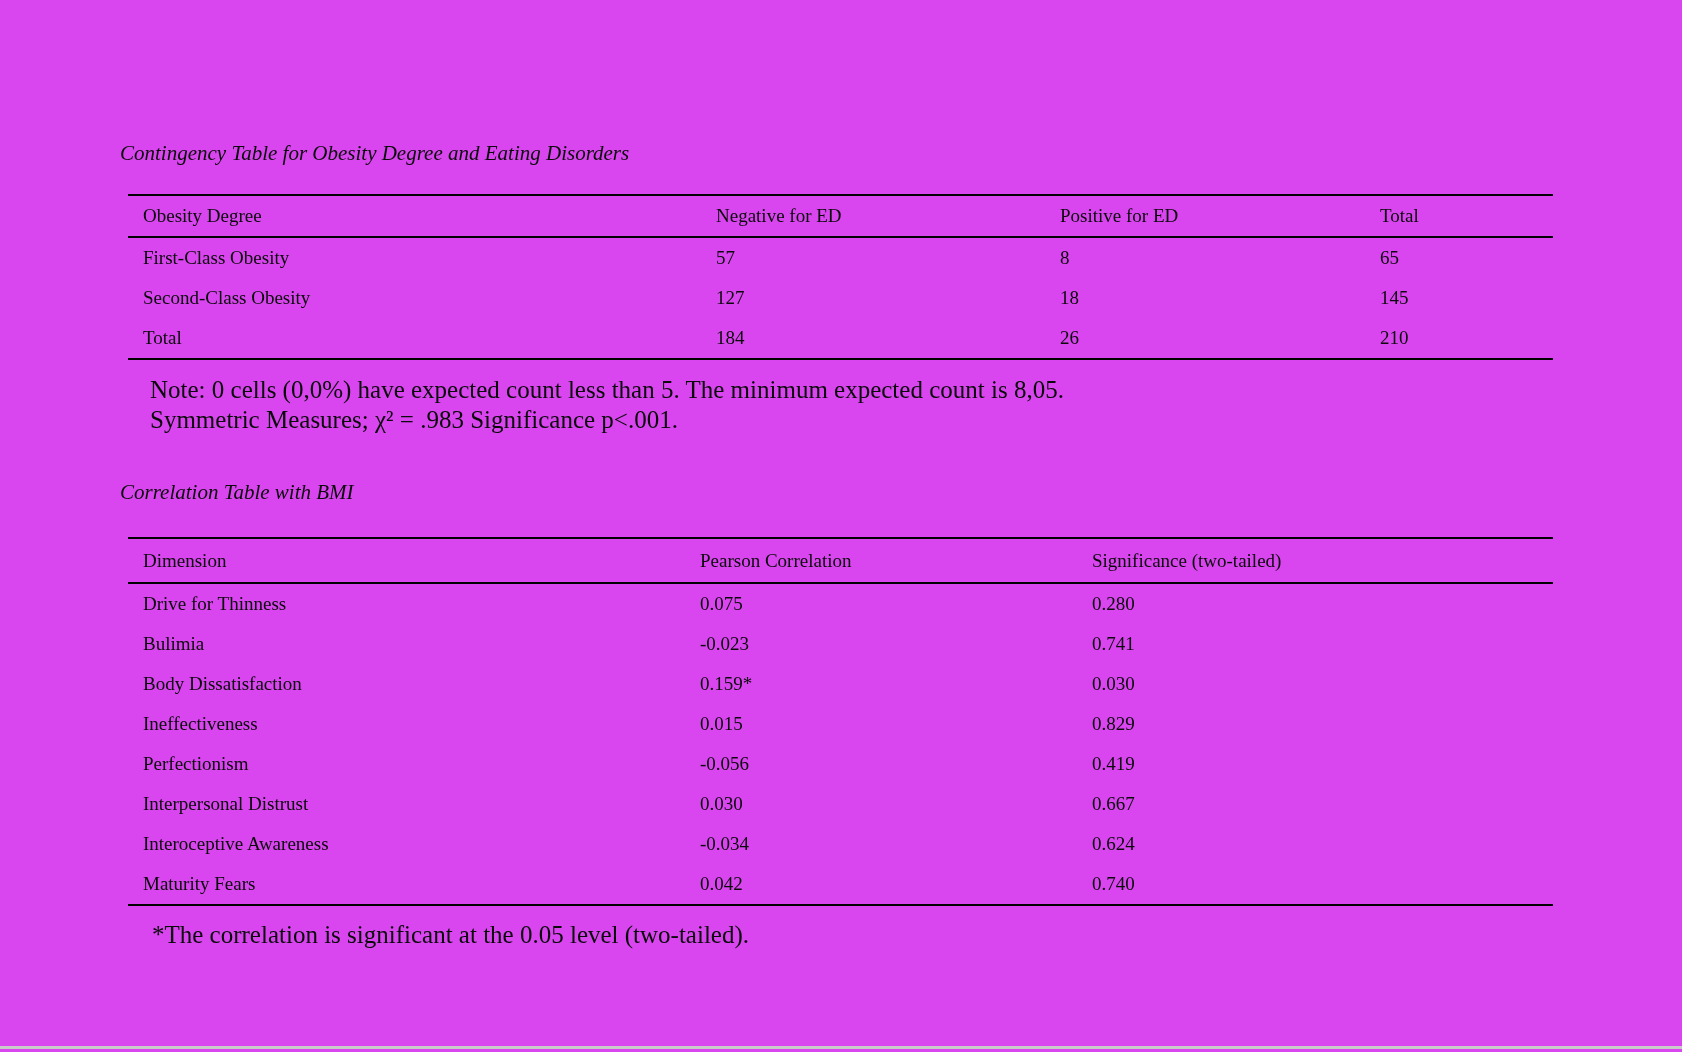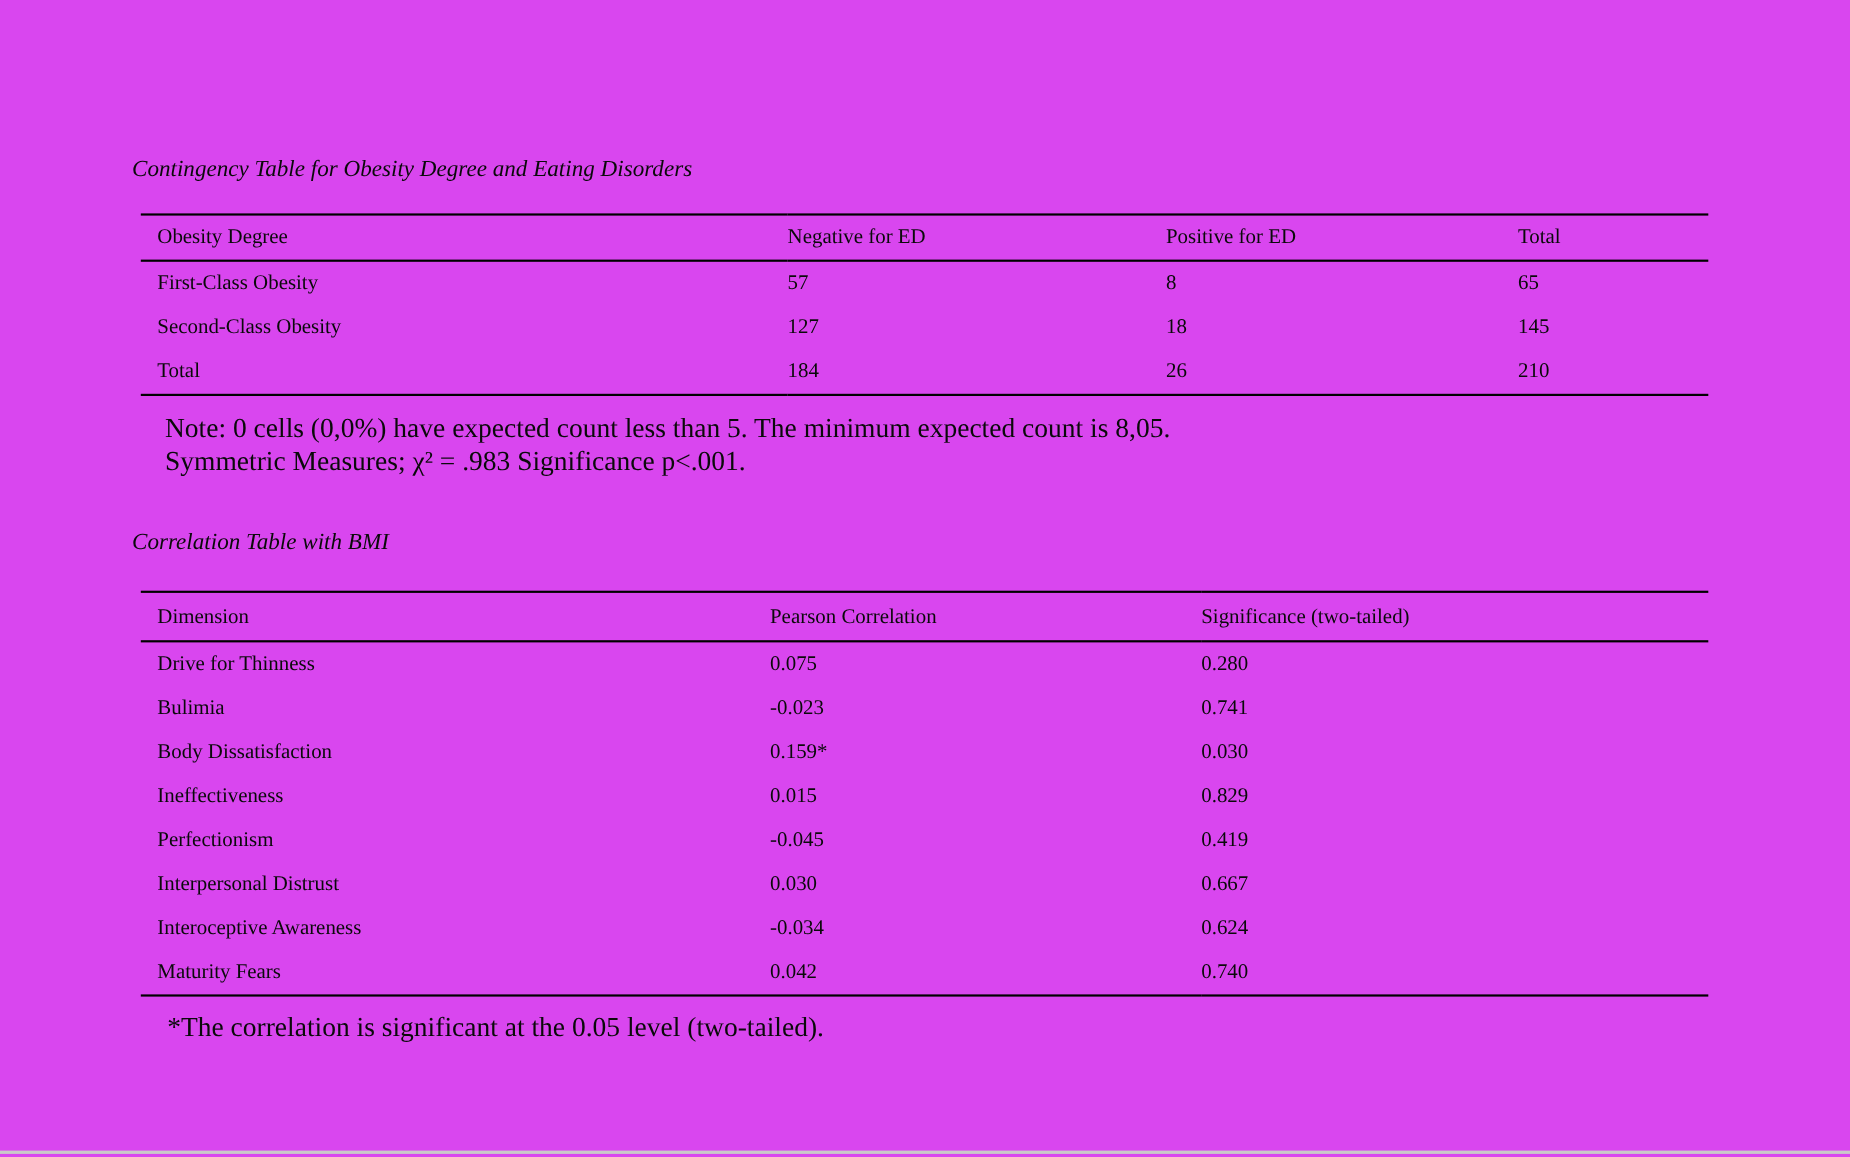--- a/index.html
+++ b/index.html
@@ -157,21 +157,21 @@
           <td>0.159*</td>
           <td>0.030</td>
         </tr>
         <tr>
           <td>Ineffectiveness</td>
           <td>0.015</td>
           <td>0.829</td>
         </tr>
         <tr>
           <td>Perfectionism</td>
-          <td>-0.045</td>
+          <td>-0.056</td>
           <td>0.419</td>
         </tr>
         <tr>
           <td>Interpersonal Distrust</td>
           <td>0.030</td>
           <td>0.667</td>
         </tr>
         <tr>
           <td>Interoceptive Awareness</td>
           <td>-0.034</td>

